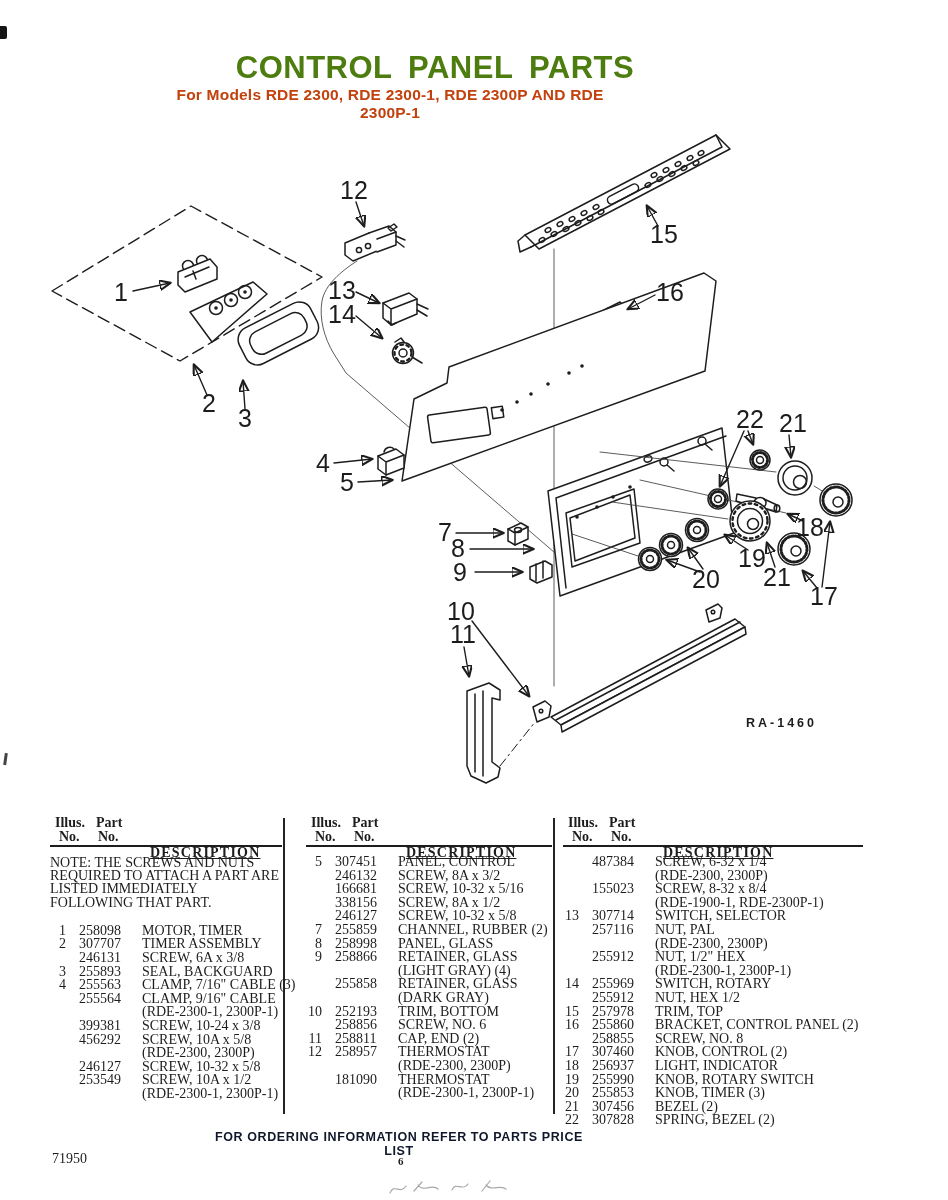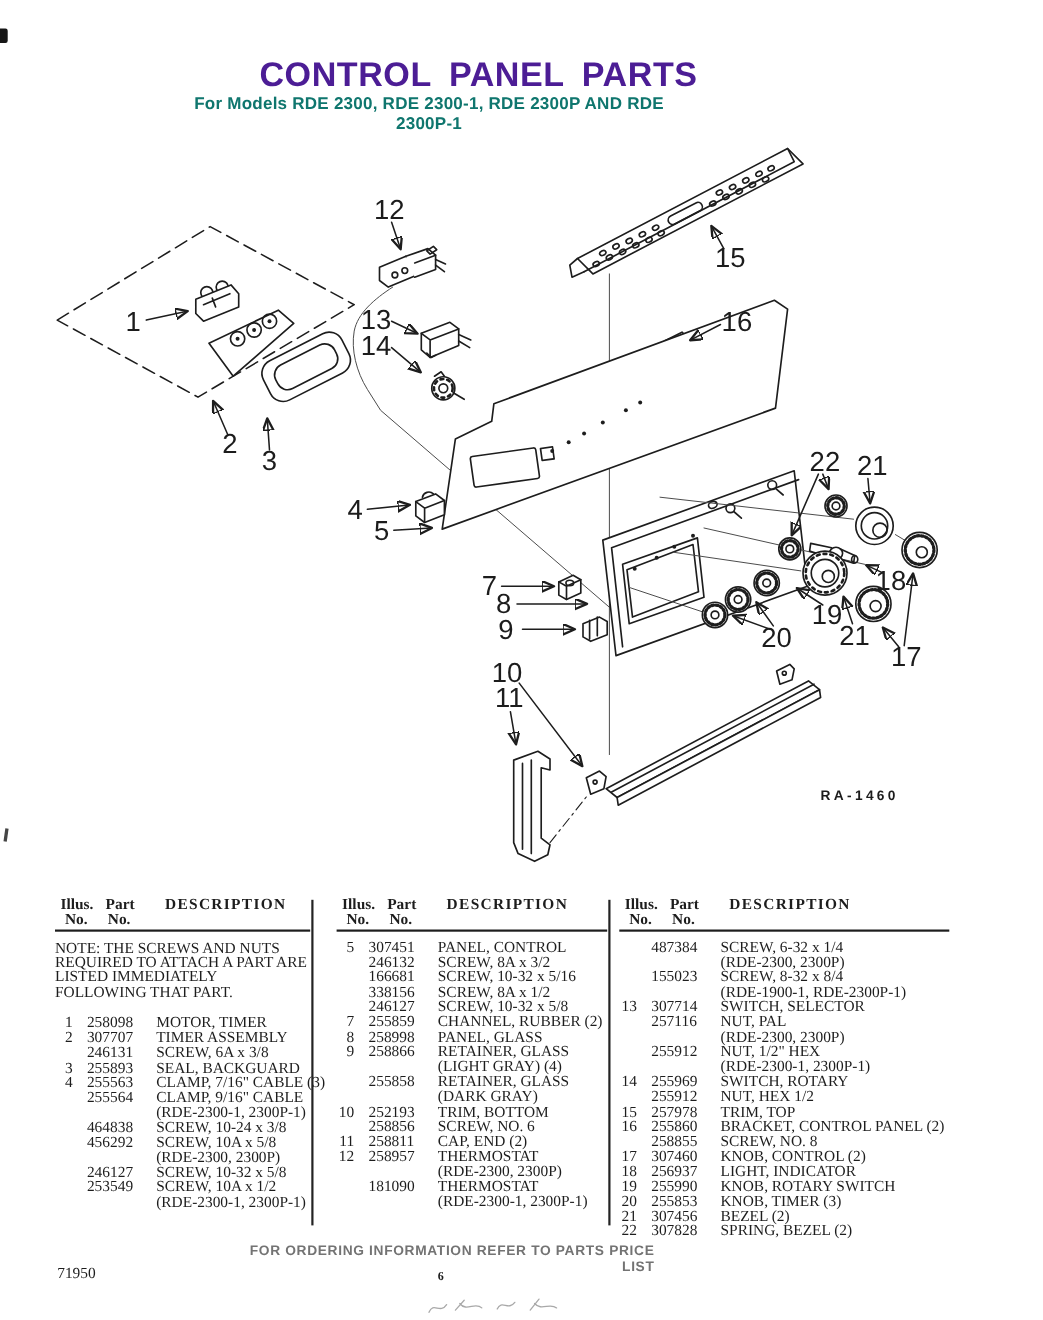--- a/index.html
+++ b/index.html
@@ -1,24 +1,24 @@
 <!DOCTYPE html>
 <html><head>
 <meta charset="utf-8">
 <style>
   html,body{margin:0;padding:0;background:#e8e8e8;}
   #page{position:relative;width:948px;height:1200px;background:#ffffff;overflow:hidden;
         font-family:"Liberation Serif",serif;color:#1d1d1d;}
   
   .title{position:absolute;top:50px;left:200px;width:470px;text-align:center;
          font-family:"Liberation Sans",sans-serif;font-weight:bold;font-size:31px;
-         letter-spacing:.5px;word-spacing:7px;color:#4c1d95;}
+         letter-spacing:.5px;word-spacing:7px;color:#4d7c0f;}
   .subtitle{position:absolute;top:86px;left:155px;width:470px;text-align:center;
          font-family:"Liberation Sans",sans-serif;font-weight:bold;font-size:15.5px;
-         letter-spacing:.2px;color:#0f766e;}
+         letter-spacing:.2px;color:#c2410c;}
   
   #diag{position:absolute;top:130px;left:0;width:948px;height:690px;}
   #diag path,#diag circle,#diag ellipse,#diag rect,#diag line{fill:none;stroke:#1d1d1d;
       stroke-width:1.5;stroke-linecap:round;stroke-linejoin:round;}
   #diag .wfill{fill:#ffffff;}
   #diag .fdot{fill:#1d1d1d;stroke:none;}
   #diag .knurl{stroke-width:3;stroke-dasharray:1.8 2.1;}
   #diag .knurl3{stroke-width:2.4;stroke-dasharray:2.6 3.6;}
   #diag .dash{stroke-dasharray:12 6;stroke-width:1.4;}
   #diag .dashdot{stroke-dasharray:9 4 2 4;stroke-width:1;}
@@ -29,32 +29,32 @@
   #diag .ra{font-family:"Liberation Sans",sans-serif;font-size:12.5px;font-weight:bold;letter-spacing:3px;}
   
   .vdiv{position:absolute;top:818px;height:296px;width:1.5px;background:#232323;}
   .col{position:absolute;top:815px;font-size:14px;}
   .thead{position:relative;height:36px;font-weight:bold;}
   .thead span{position:absolute;white-space:nowrap;}
   .h-illus{left:5px;top:0;}
   .h-part{left:46px;top:0;}
   .h-no1{left:9px;top:13.5px;}
   .h-no2{left:48px;top:13.5px;}
-  .h-desc{left:100px;top:0;letter-spacing:1.2px;}
+  .h-desc{left:100px;top:30px;letter-spacing:1.2px;text-decoration:underline;}
   .hrule{position:absolute;left:0;right:0;top:30px;border-top:2px solid #1d1d1d;}
   .note{margin:5px 0 15px 0;width:100%;line-height:13.2px;font-weight:normal;}
   .rows{margin-top:4px;}
   .rows.after-note{margin-top:13px;}
   .prow{display:grid;grid-template-columns:16px 50px 1fr;column-gap:13px;
         height:13.6px;line-height:13.6px;white-space:nowrap;}
   .c-illus{text-align:right;}
   
-  .ordering{position:absolute;top:1130px;left:203px;width:392px;text-align:right;
+  .ordering{position:absolute;top:1130px;left:203px;width:392px;text-align:center;
         font-family:"Liberation Sans",sans-serif;font-weight:bold;font-size:12.5px;
-        letter-spacing:.6px;color:#737373;}
+        letter-spacing:.6px;color:#0f172a;}
   .formno{position:absolute;top:1151px;left:52px;font-size:14px;}
   .pageno{position:absolute;top:1155px;left:398px;font-size:11px;font-weight:bold;}
   .scribble{position:absolute;top:1176px;left:380px;}
   .artifact-a{position:absolute;top:26px;left:0;width:7px;height:13px;background:#161616;border-radius:0 2px 2px 0;}
   .artifact-b{position:absolute;top:753px;left:4px;width:2.5px;height:12px;background:#454545;transform:rotate(8deg);}
 </style>
 </head>
 <body>
 
 <div id="page">
@@ -383,21 +383,21 @@
           <span class="c-part">255564</span>
           <span class="c-desc">CLAMP, 9/16" CABLE</span>
         </div>
         <div class="prow">
           <span class="c-illus"></span>
           <span class="c-part"></span>
           <span class="c-desc">(RDE-2300-1, 2300P-1)</span>
         </div>
         <div class="prow">
           <span class="c-illus"></span>
-          <span class="c-part">464838</span>
+          <span class="c-part">399381</span>
           <span class="c-desc">SCREW, 10-24 x 3/8</span>
         </div>
         <div class="prow">
           <span class="c-illus"></span>
           <span class="c-part">456292</span>
           <span class="c-desc">SCREW, 10A x 5/8</span>
         </div>
         <div class="prow">
           <span class="c-illus"></span>
           <span class="c-part"></span>

